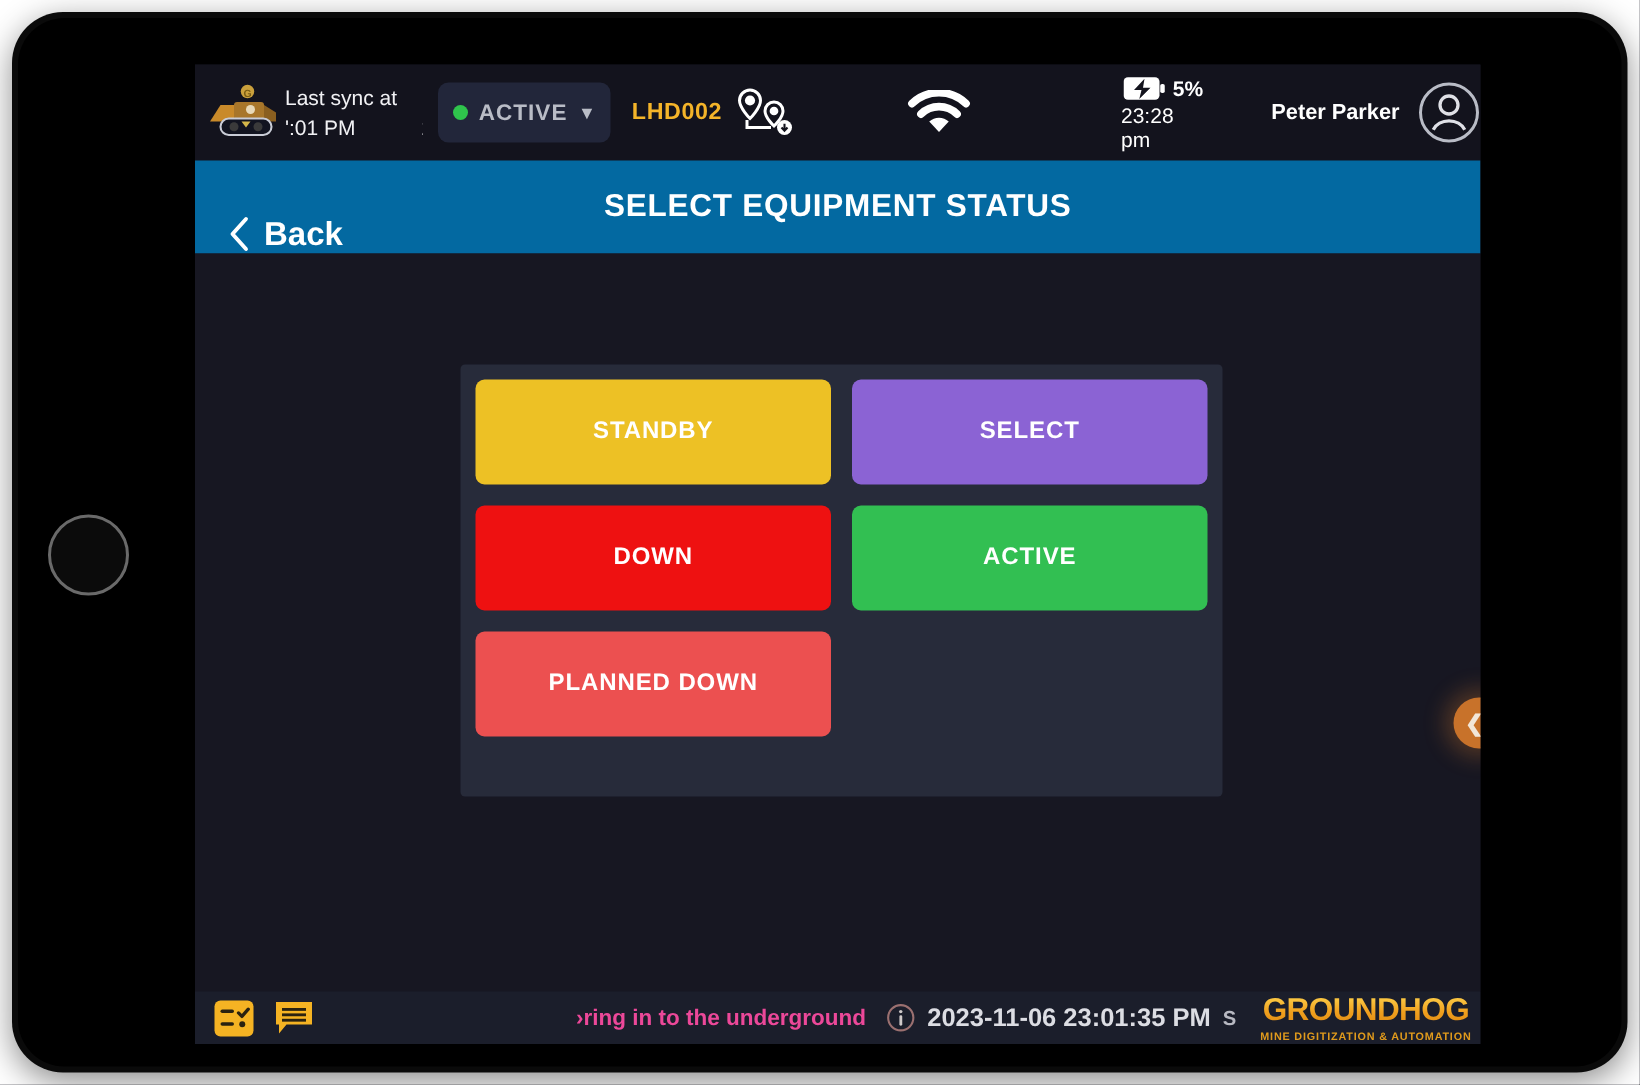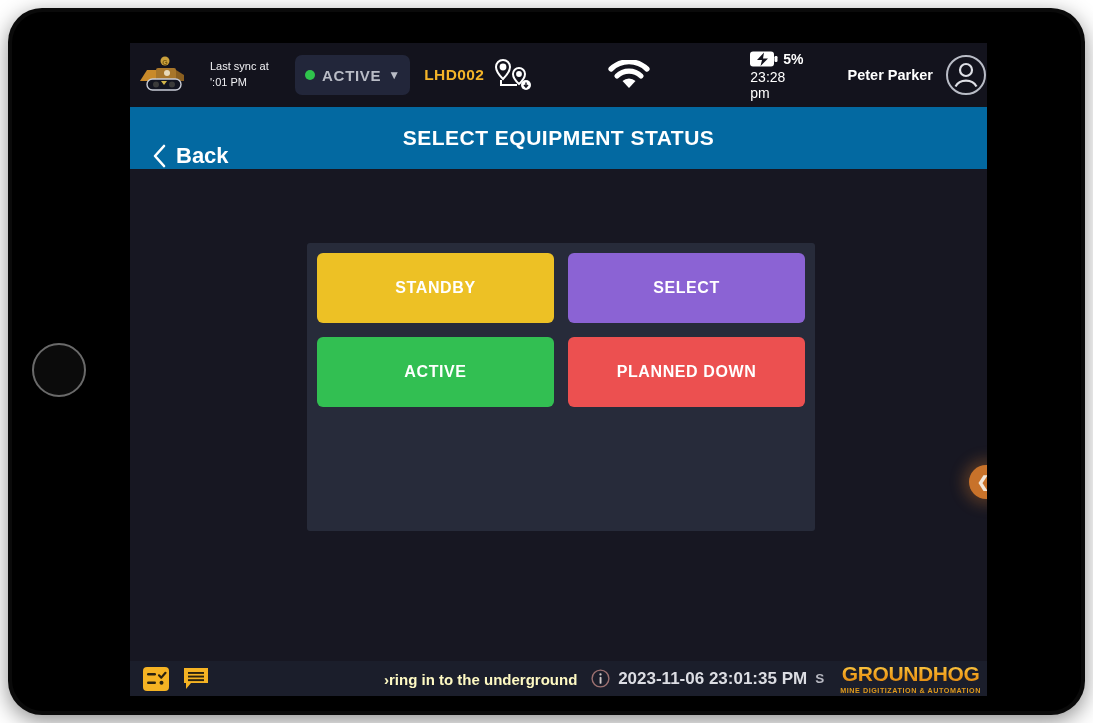--- a/index.html
+++ b/index.html
@@ -47,24 +47,24 @@
     background:#13131d;
     display:flex; align-items:center;
   }
   #equip-logo {
     width:56px; height:42px;
     margin-left:4px;
     flex:0 0 auto;
     position:relative;
   }
   .sync-block {
-    margin-left:20px;
+    margin-left:0;
     width:118px;
     color:#f1f1f4;
-    font-size:11px;
+    font-size:14px;
     line-height:1.45;
     overflow:hidden;
     white-space:nowrap;
   }
   .sync-line2 { display:flex; justify-content:space-between;gap:44px; }
 
   #status-pill {
     margin-left:10px;
     width:122px; height:40px;
     background:#22263a;
@@ -177,21 +177,21 @@
     flex:1 1 auto;
     height:35px;
     overflow:hidden;
     position:relative;
     margin-left:24px;
   }
   #marquee-text {
     position:absolute; top:50%; transform:translateY(-50%);
     left:150px;
     white-space:nowrap;
-    color:#fef9c3; font-size:15px; font-weight:bold;
+    color:#ec4899; font-size:15px; font-weight:bold;
   }
   #foot-right { display:flex; align-items:center; gap:8px; margin-right:6px; }
   #info-icon { width:19px; height:19px; flex:0 0 auto; }
   #foot-time { color:#dcdde3; font-size:17px; font-weight:bold; white-space:nowrap; }
   #foot-s { color:#b8b9c2; font-size:13.5px; font-weight:bold; }
   #brand { margin-left:8px; display:flex; flex-direction:column; align-items:center; }
   #brand-name {
     font-size:21px; font-weight:bold; letter-spacing:-.4px;
     background:linear-gradient(180deg,#ffd34d 0%,#f0a01e 55%,#e08a12 100%);
     -webkit-background-clip:text; background-clip:text; color:transparent;
@@ -295,20 +295,21 @@
         <span class="back-label">Back</span>
       </div>
       <div id="page-title">SELECT EQUIPMENT STATUS</div>
     </div>
 
     <div id="content">
       <div id="status-panel">
         <div id="status-grid">
           <button class="status-btn" style="background: rgb(237, 193, 37);">STANDBY</button>
           <button class="status-btn" style="background: rgb(139, 99, 212);">SELECT</button>
+          <button class="status-btn" style="background: rgb(238, 17, 17);">DOWN</button>
           <button class="status-btn" style="background: rgb(50, 191, 82);">ACTIVE</button>
           <button class="status-btn" style="background: rgb(236, 80, 80);">PLANNED DOWN</button>
         </div>
       </div>
 
       <div id="side-fab" style="background: rgb(200, 114, 42);">
         <span class="glyph">❮</span>
       </div>
     </div>
 

